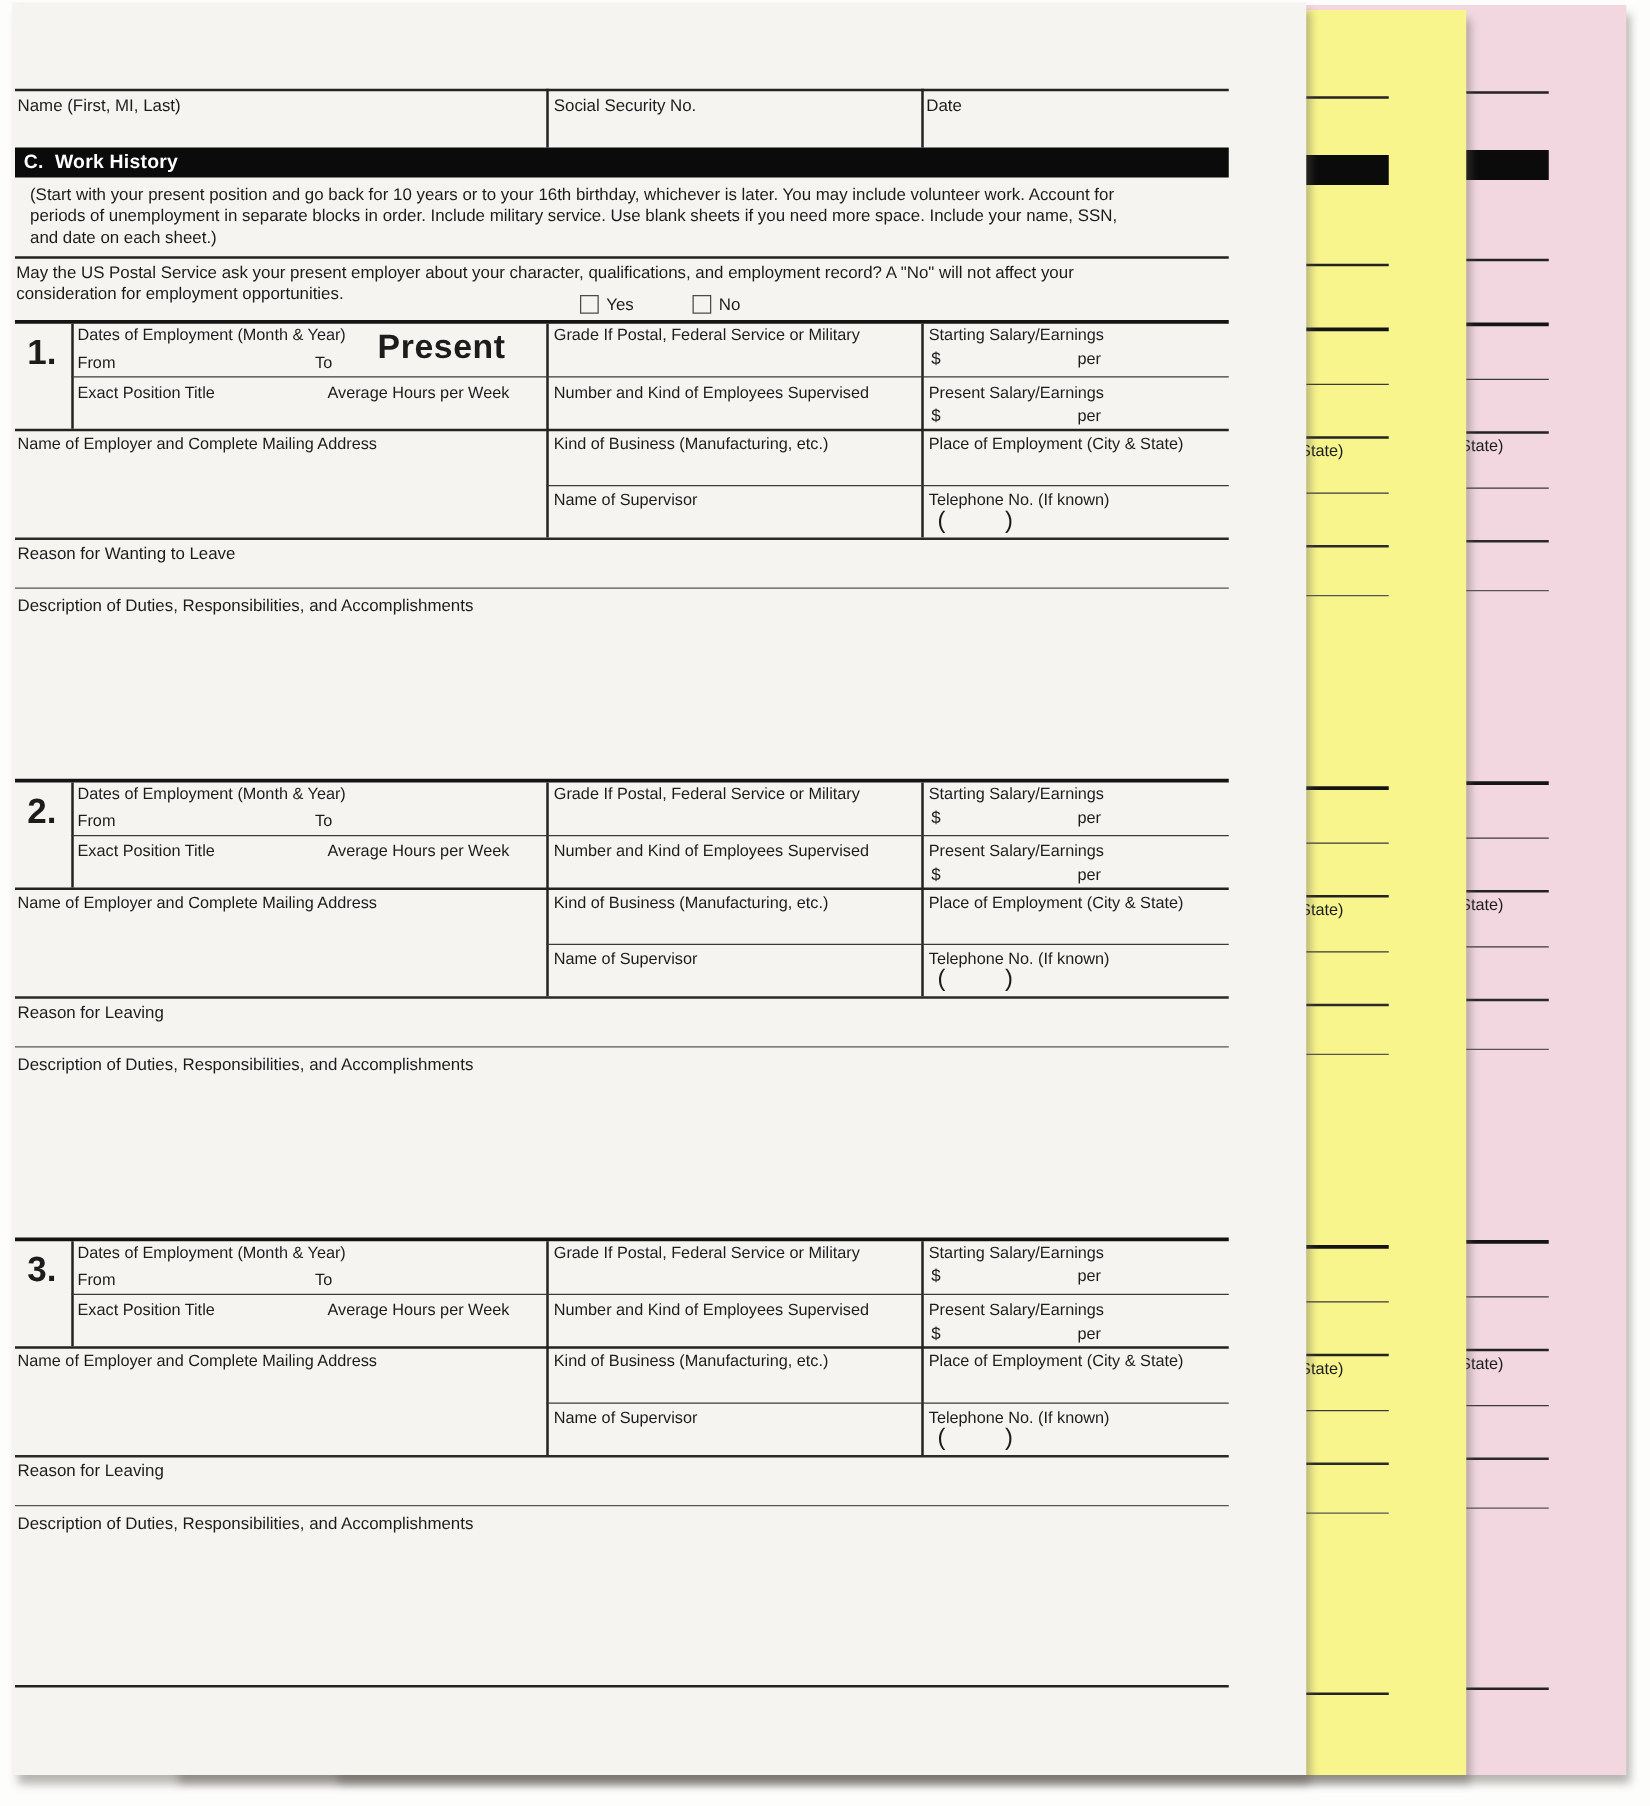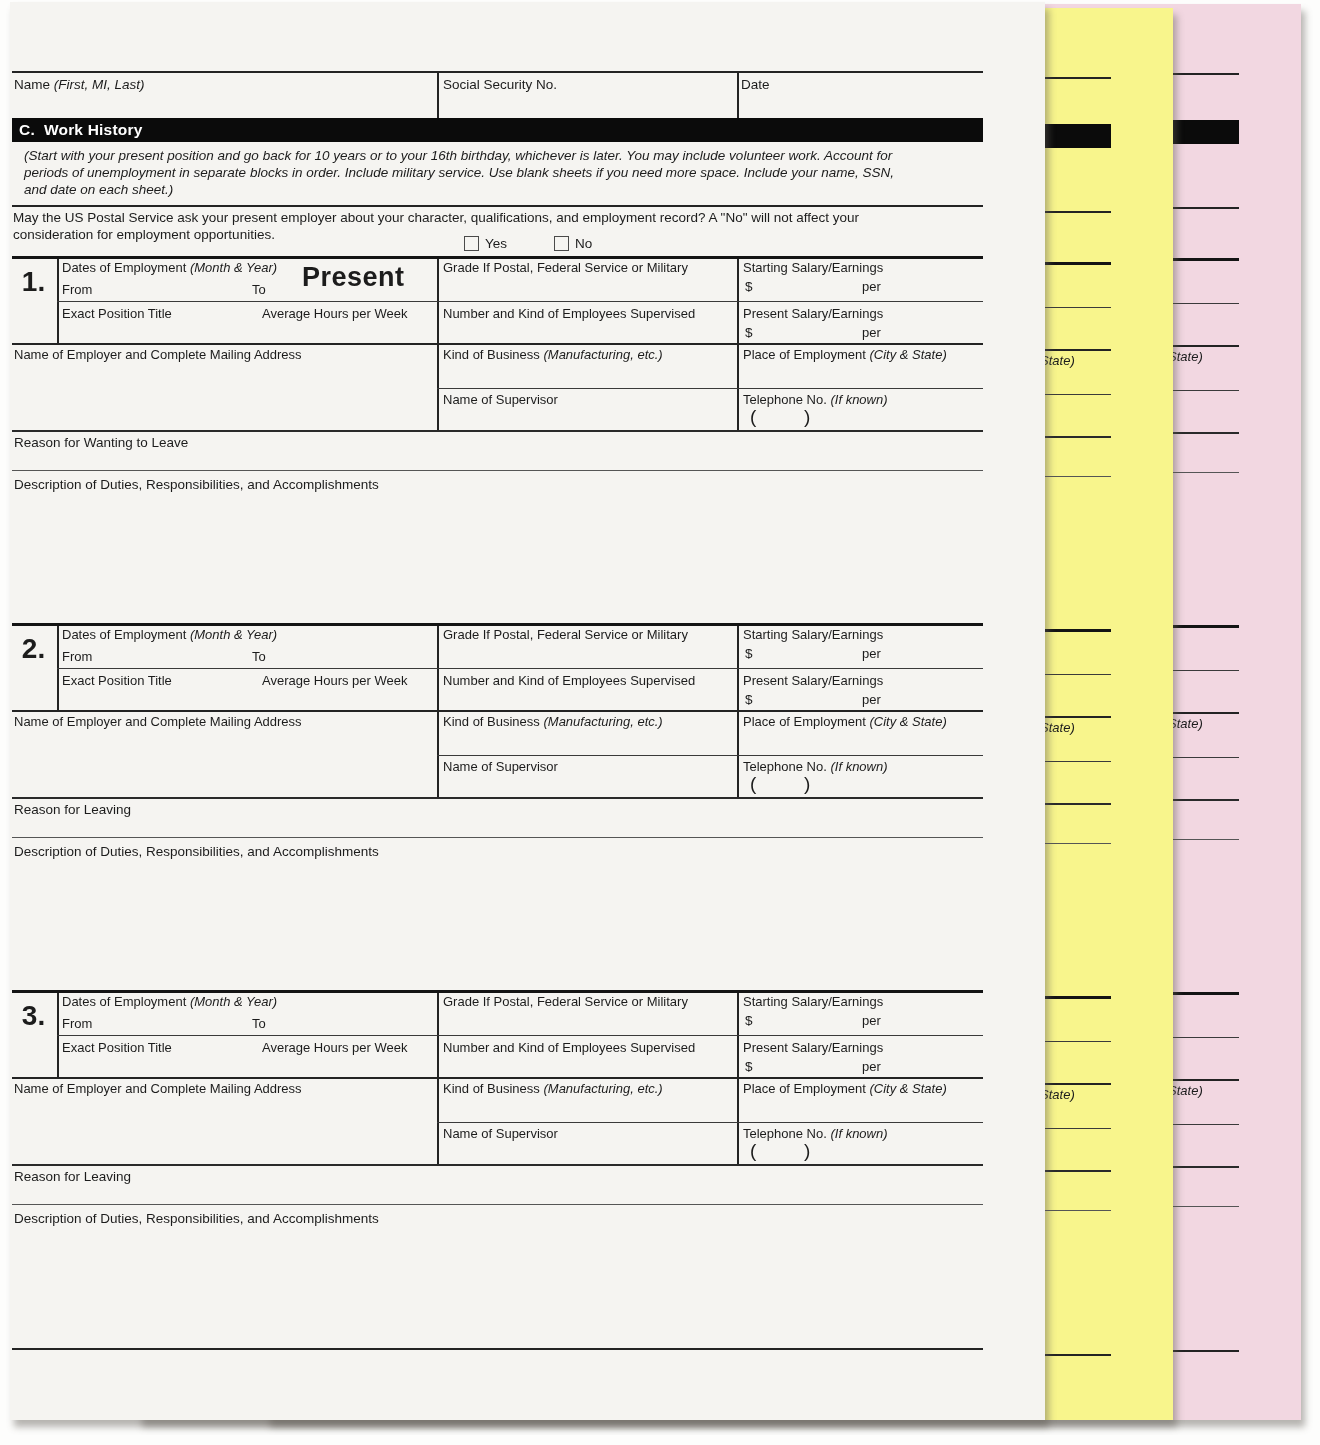--- a/index.html
+++ b/index.html
@@ -2,21 +2,21 @@
 <html><head>
 <meta charset="utf-8">
 <style>
   html,body{margin:0;padding:0;background:#fdfdfc;}
   #scene{position:relative;width:1320px;height:1445px;overflow:hidden;background:#fdfdfc;
          font-family:"Liberation Sans","DejaVu Sans",sans-serif;color:#1c1c1c;}
   .sheet{position:absolute;width:1035px;box-shadow:4px 7px 7px rgba(95,90,85,.45);}
   .form{position:absolute;inset:0;}
   .t{position:absolute;white-space:pre;font-size:13.5px;line-height:1.15;color:#1c1c1c;}
   .sm{font-size:13px;}
-  .it{font-style:italic;}
+  .it{}
   .hl{position:absolute;background:#232323;height:2px;}
   .thin{height:1px;background:#3a3a3a;}
   .faint{height:1px;background:#555;}
   .thick{height:3px;background:#141414;}
   .vl{position:absolute;width:2px;background:#232323;}
   .bar{position:absolute;left:2px;width:971px;height:24px;background:#0b0b0b;}
   .bar .t{color:#ffffff;font-weight:bold;font-size:15.5px;top:3px;left:7px;letter-spacing:.2px;}
   .num{position:absolute;left:0;width:47px;text-align:center;font-size:28px;font-weight:bold;}
   .present{position:absolute;font-size:27px;font-weight:bold;letter-spacing:.5px;}
   .paren{position:absolute;font-size:19px;}

